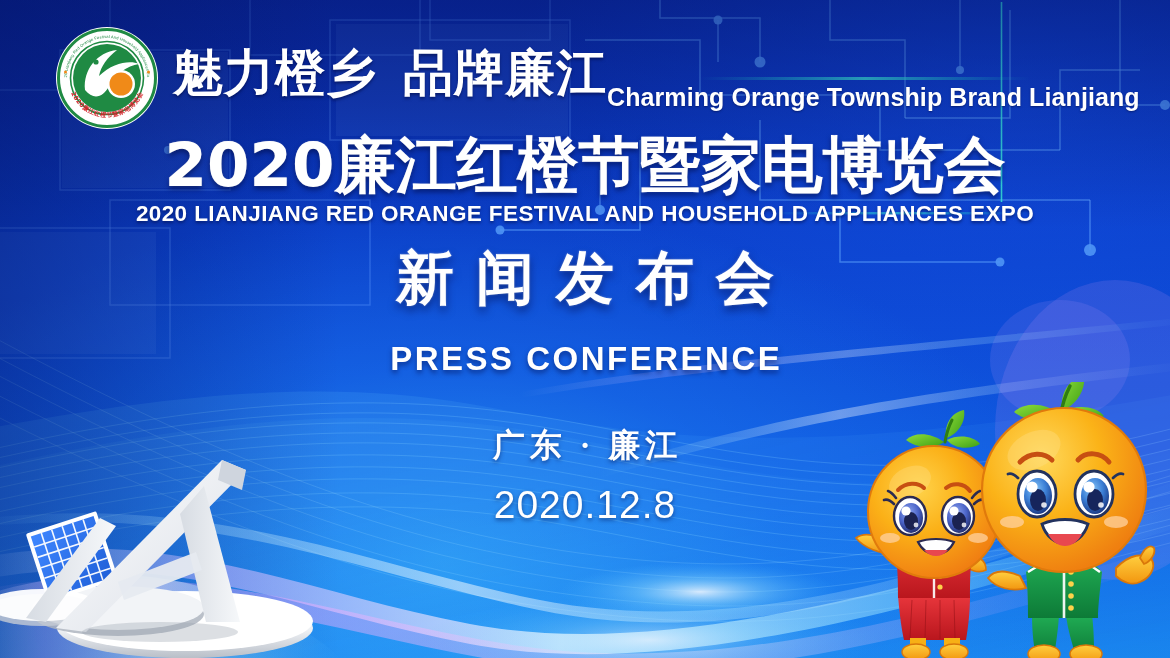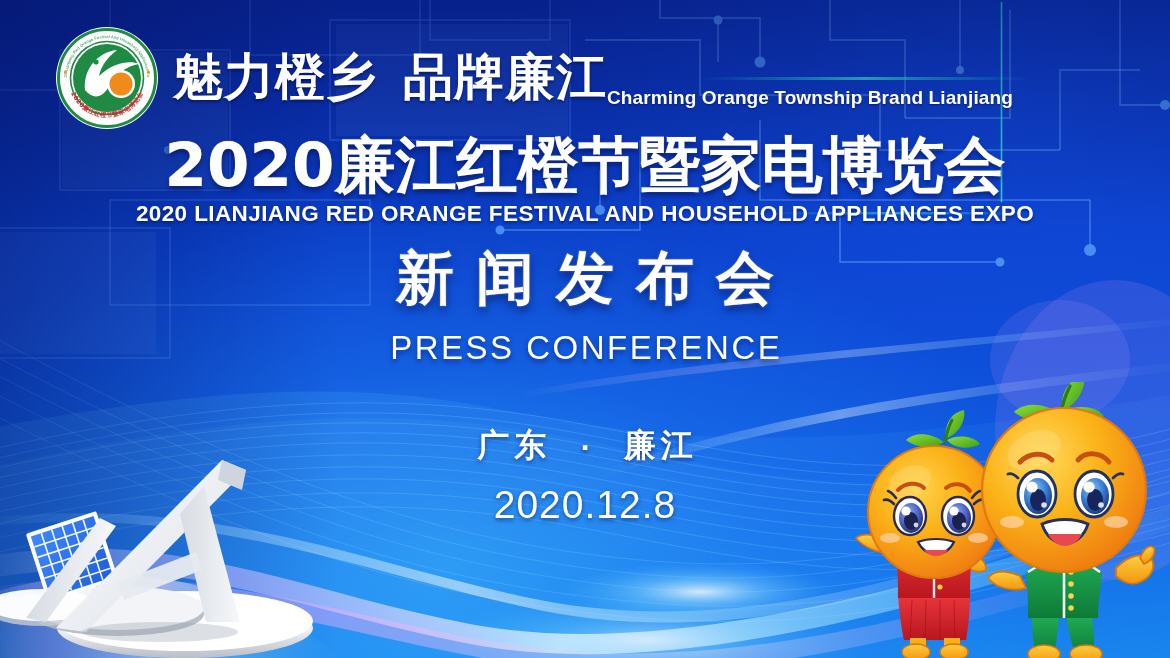--- a/index.html
+++ b/index.html
@@ -35,21 +35,21 @@
 
   .slogan-block{display:flex;gap:0;padding-top:4px;}
   .slogan-cn{
     font-size:50px;font-weight:700;color:#ffffff;letter-spacing:1px;line-height:1.02;
     text-shadow:0 2px 3px rgba(0,10,60,0.55);
     font-family:"DejaVu Sans","Liberation Sans",sans-serif;
     white-space:nowrap;
   }
   .slogan-cn .gap{display:inline-block;width:26px;}
   .slogan-en{
-    font-size:19px;font-weight:700;color:#ffffff;letter-spacing:0.1px;
+    font-size:25px;font-weight:700;color:#ffffff;letter-spacing:0.1px;
     text-shadow:0 1px 2px rgba(0,10,60,0.5);white-space:nowrap;margin-top:35px;
   }
 
   
   .expo-wrap{position:absolute;left:0;right:0;top:133px;text-align:center;}
   .expo-cn{
     font-size:61px;font-weight:700;color:#ffffff;letter-spacing:0px;line-height:1.04;
     font-family:"DejaVu Sans","Liberation Sans",sans-serif;
     text-shadow:0 3px 5px rgba(0,12,70,0.6), 0 0 1px rgba(255,255,255,.6);
     white-space:nowrap;
@@ -63,30 +63,30 @@
   
   .headline-wrap{position:absolute;left:0;right:0;top:248px;text-align:center;}
   .headline-cn{
     font-size:58px;font-weight:700;color:#ffffff;letter-spacing:22px;
     font-family:"DejaVu Sans","Liberation Sans",sans-serif;
     line-height:1.06;text-indent:22px;
     text-shadow:0 5px 9px rgba(0,10,70,0.55), 0 0 2px rgba(255,255,255,.5);
     white-space:nowrap;
   }
   .headline-en{
-    margin-top:20px;
-    font-size:33px;font-weight:400;color:#ffffff;letter-spacing:2.5px;text-indent:2.5px;
+    margin-top:31px;
+    font-size:33px;font-weight:700;color:#ffffff;letter-spacing:2.5px;text-indent:2.5px;
     text-shadow:0 3px 5px rgba(0,10,70,0.5);white-space:nowrap;
   }
 
   
   .meta-wrap{position:absolute;left:0;right:0;top:424px;text-align:center;}
   .meta-place{
     font-size:32px;font-weight:700;color:#ffffff;letter-spacing:5px;text-indent:5px;
-    font-family:Liberation Mono, monospace;
+    font-family:Liberation Serif, serif;
     text-shadow:0 2px 4px rgba(0,10,70,0.5);white-space:nowrap;
   }
   .meta-date{
     margin-top:15px;
     font-size:39px;font-weight:400;color:#ffffff;letter-spacing:1px;
     text-shadow:0 2px 4px rgba(0,10,70,0.5);white-space:nowrap;
   }
 
   
   .sculpture{position:absolute;left:-10px;bottom:-4px;width:330px;height:230px;}

